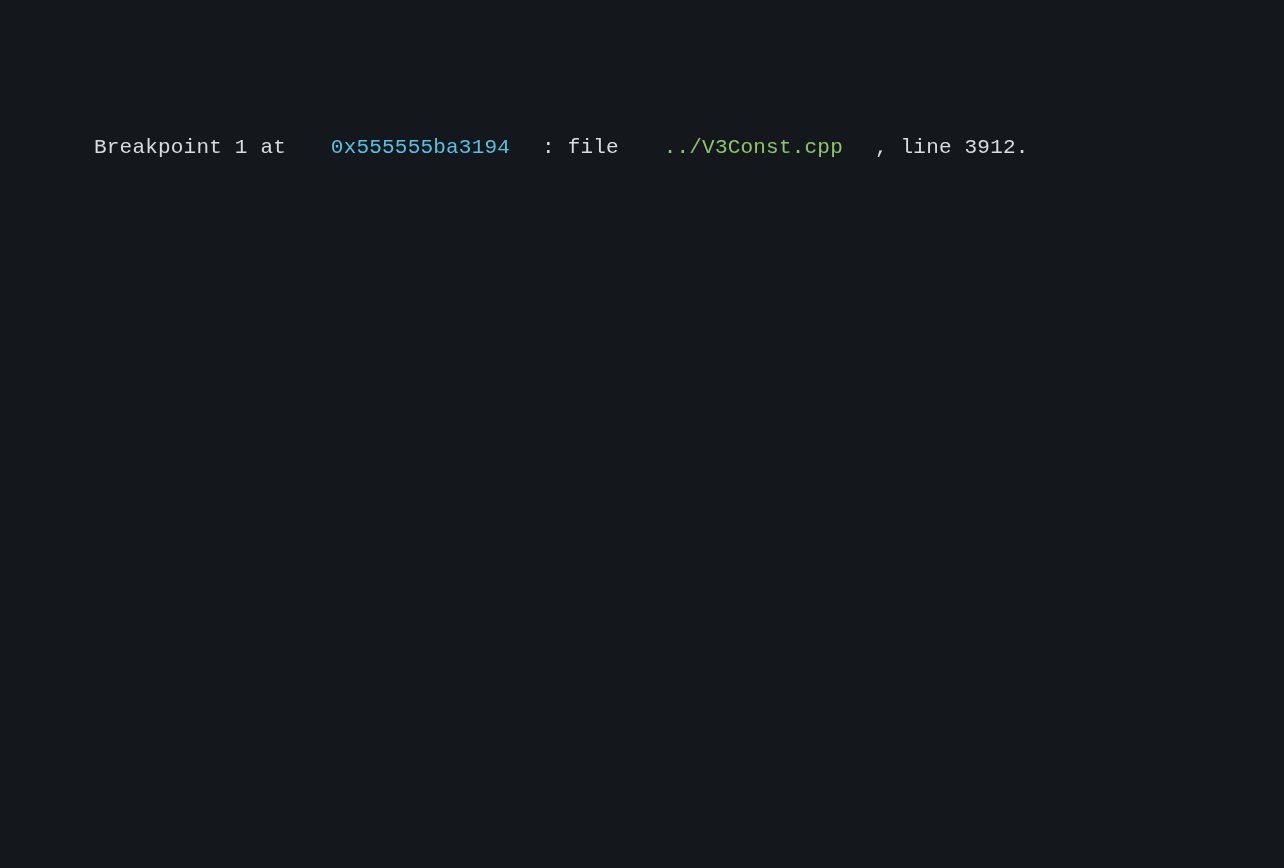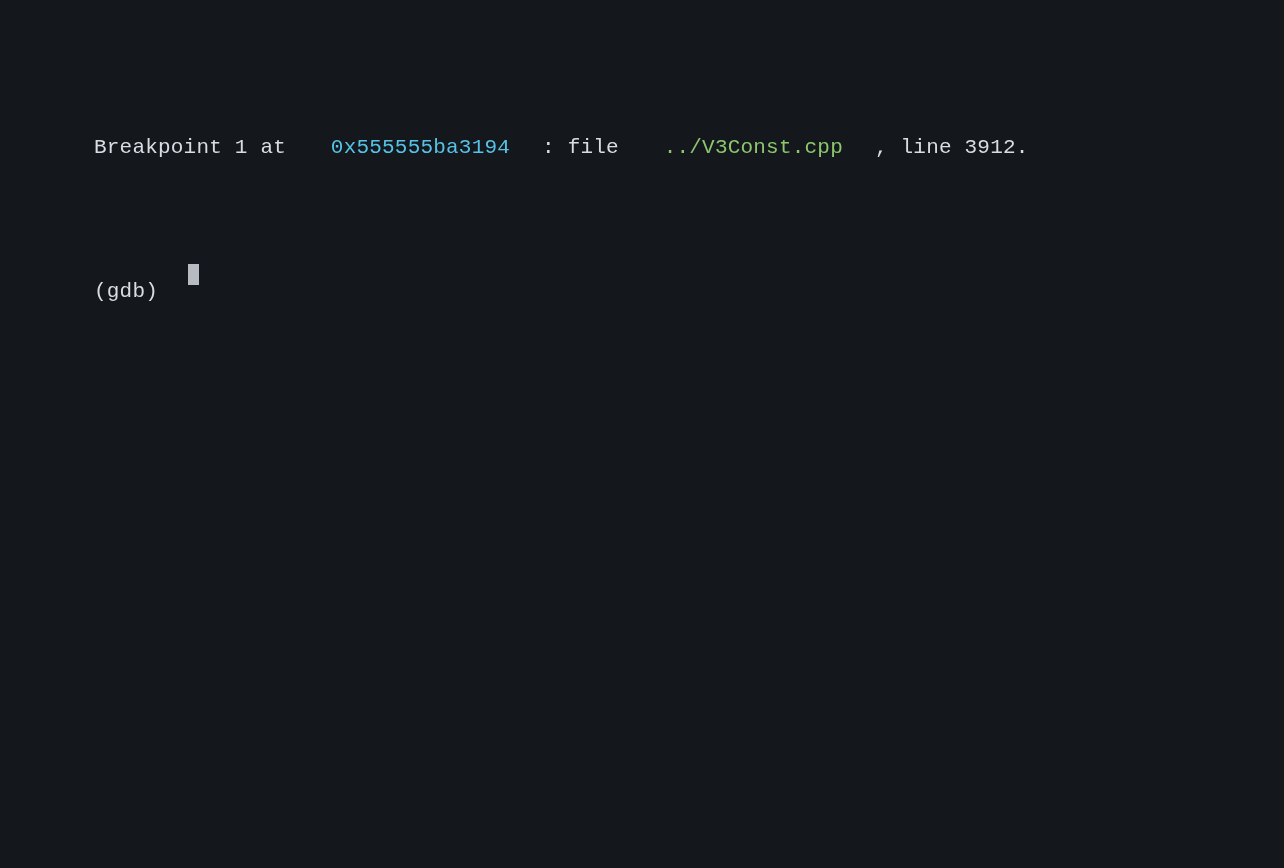--- a/index.html
+++ b/index.html
@@ -41,14 +41,13 @@
       vertical-align: text-bottom;
       margin-left: 1px;
       transform: translateY(-2px);
     }
   </style>
 </head>
 <body>
 
 <div class="terminal">
   <span class="line"><span>Breakpoint 1 at </span><span class="cyan">0x555555ba3194</span><span>: file </span><span class="green">../V3Const.cpp</span><span>, line 3912.</span></span>
-  <span class="line"><span>(gdb) </span><span class="cursor"></span></span>
 </div>
 
 </body></html>

